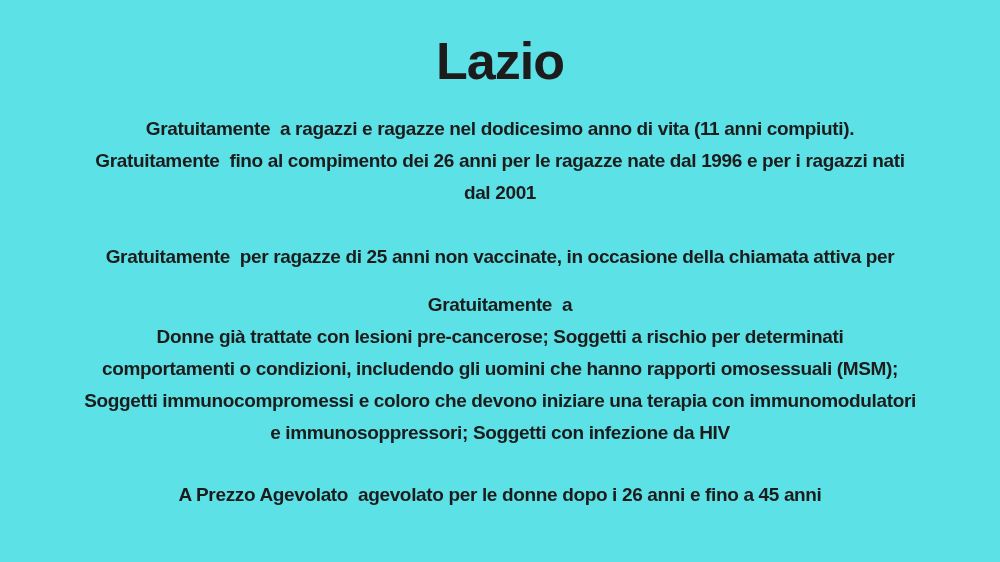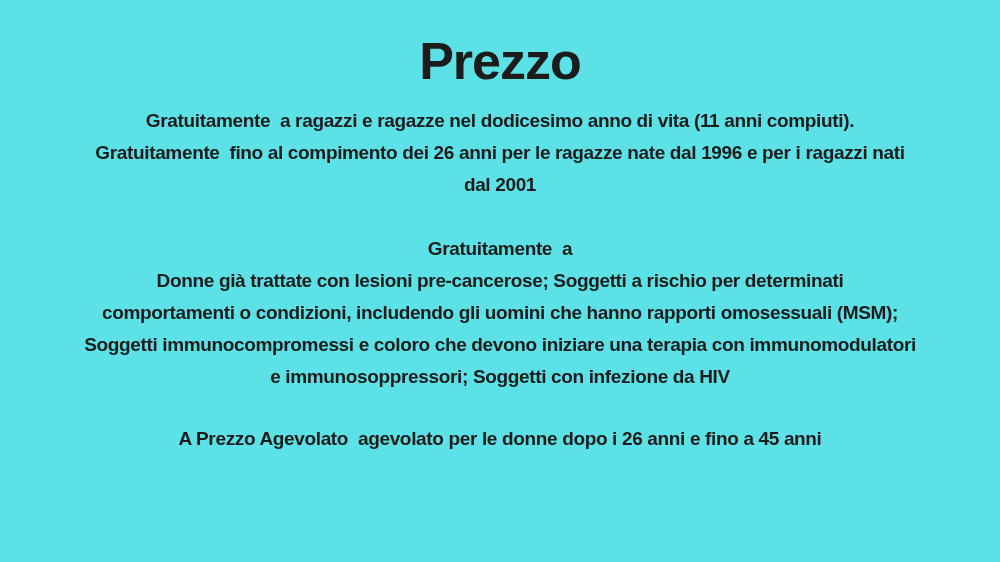--- a/index.html
+++ b/index.html
@@ -26,46 +26,47 @@
     margin: 0;
     font-size: 52px;
     line-height: 62px;
     font-weight: 800;
     letter-spacing: -1px;
     color: var(--fg, #1c1c1c);
   }
   .para {
     margin: 0;
   }
-  .para-1 { margin-top: 13px; }
+  .para-1 { margin-top: 21px; }
   .para-2 { margin-top: 32px; }
   .para-3 { margin-top: 16px; }
   .para-4 { margin-top: 30px; }
   .line {
     font-size: 19px;
     font-weight: bold;
     line-height: 32px;
     letter-spacing: -0.35px;
     white-space: pre;   
   }
 </style>
 </head>
 <body style="--bg: #5CE1E6; --fg: #1c1c1c;">
 
 <div class="slide">
 
-  <h1 class="title">Prezzo</h1>
+  <h1 class="title">Lazio</h1>
 
   <section class="para para-1">
     <div class="line">Gratuitamente  a ragazzi e ragazze nel dodicesimo anno di vita (11 anni compiuti).</div>
     <div class="line">Gratuitamente  fino al compimento dei 26 anni per le ragazze nate dal 1996 e per i ragazzi nati</div>
     <div class="line">dal 2001</div>
   </section>
 
   <section class="para para-2">
+    <div class="line">Gratuitamente  per ragazze di 25 anni non vaccinate, in occasione della chiamata attiva per</div>
   </section>
 
   <section class="para para-3">
     <div class="line">Gratuitamente  a</div>
     <div class="line">Donne già trattate con lesioni pre-cancerose; Soggetti a rischio per determinati</div>
     <div class="line">comportamenti o condizioni, includendo gli uomini che hanno rapporti omosessuali (MSM);</div>
     <div class="line">Soggetti immunocompromessi e coloro che devono iniziare una terapia con immunomodulatori</div>
     <div class="line">e immunosoppressori; Soggetti con infezione da HIV</div>
   </section>
 

